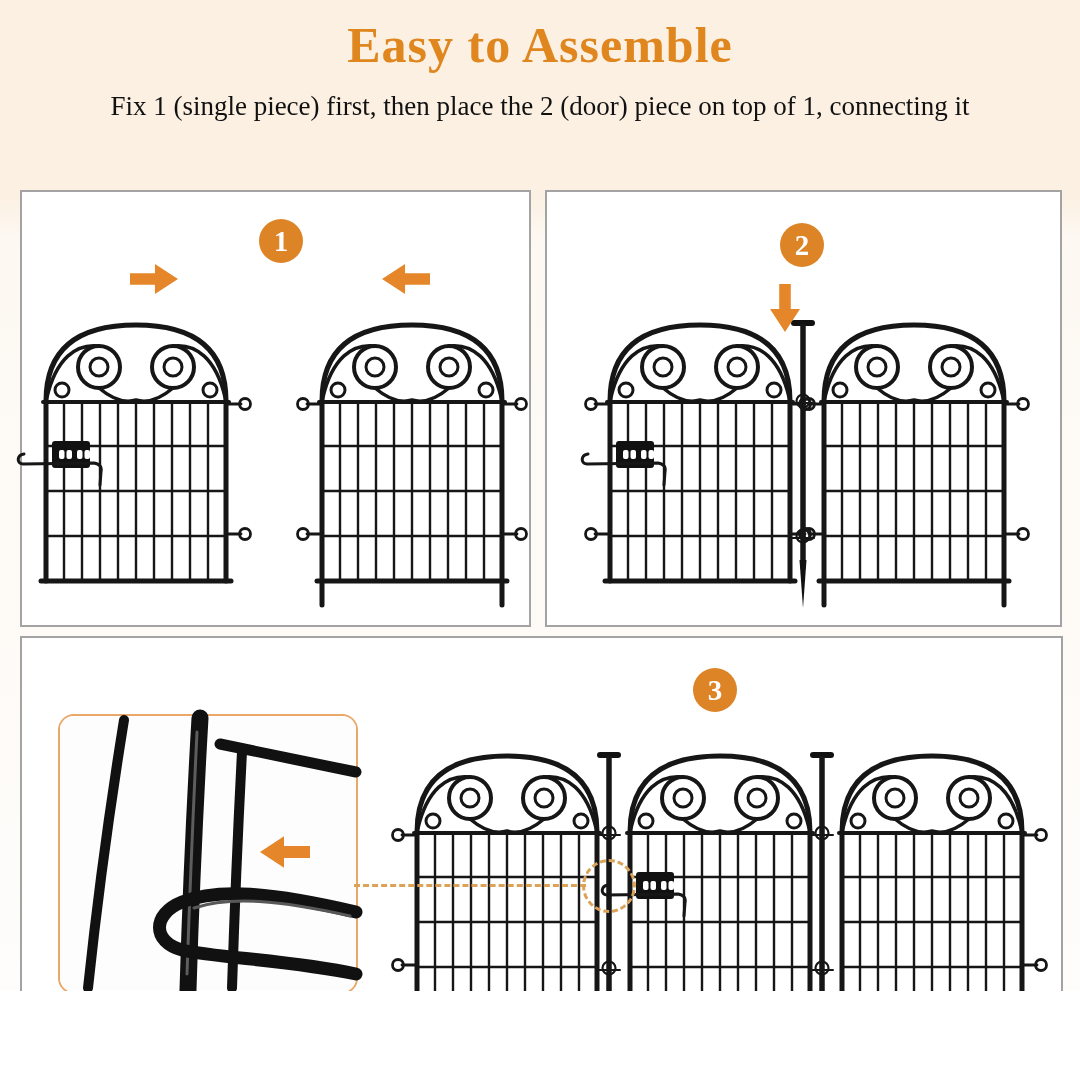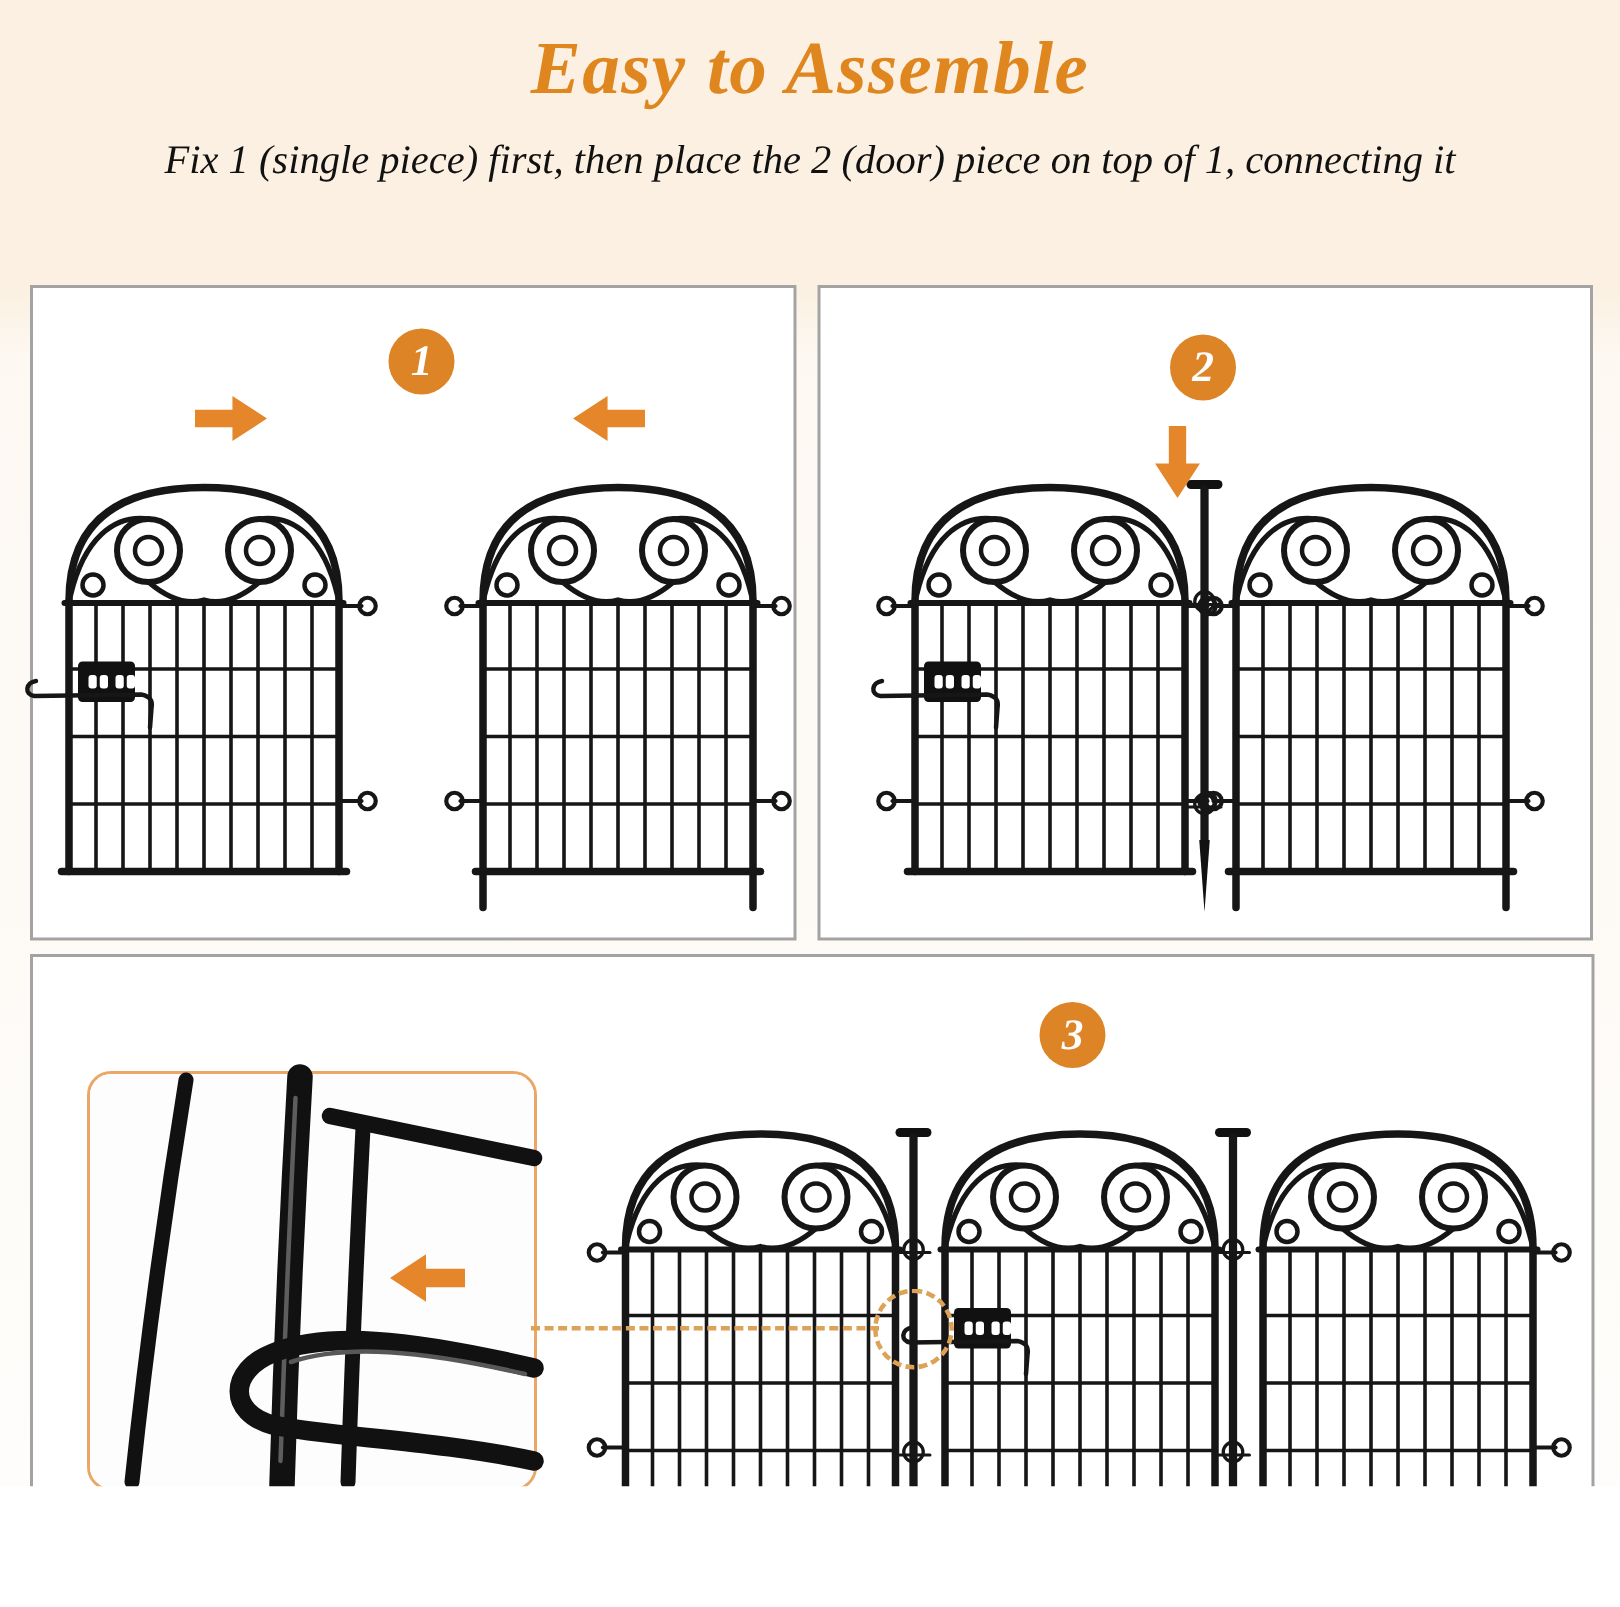--- a/index.html
+++ b/index.html
@@ -1,20 +1,19 @@
 <!DOCTYPE html>
 <html><head>
 <meta charset="utf-8">
 <style>
   html,body{margin:0;padding:0;}
   .page{
     position:relative;width:1080px;height:991px;overflow:hidden;
     background:linear-gradient(180deg,#fbf0e1 0,#fbf0e1 192px,#fdf8f2 238px,#fefdfb 100%);
     font-family:"Liberation Serif", serif;
-    font-style:italic;
   }
   .title{
     position:absolute;top:16px;left:0;width:100%;text-align:center;
     font-size:50px;font-weight:bold;color:#df861f;letter-spacing:1px;margin:0;
   }
   .subtitle{
     position:absolute;top:86px;left:0;width:100%;text-align:center;
     font-size:27px;color:#111;line-height:41px;
   }
   .panel{

